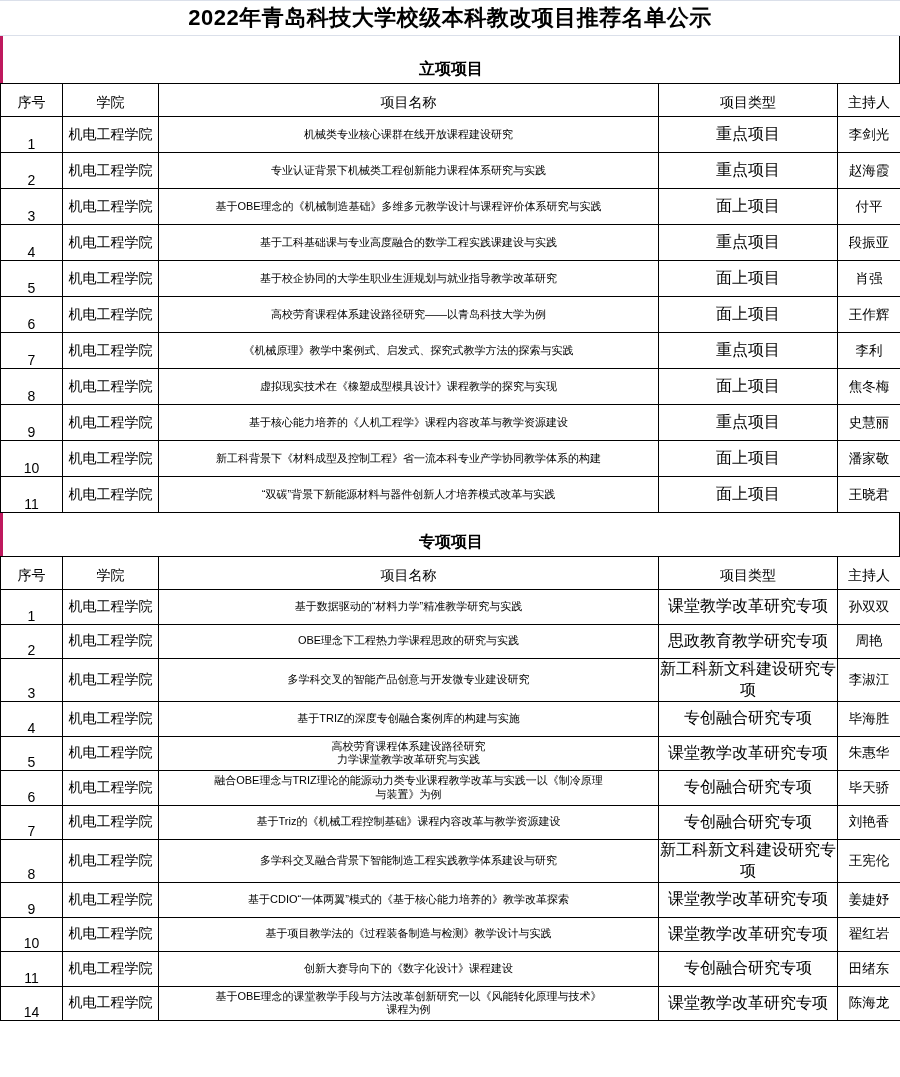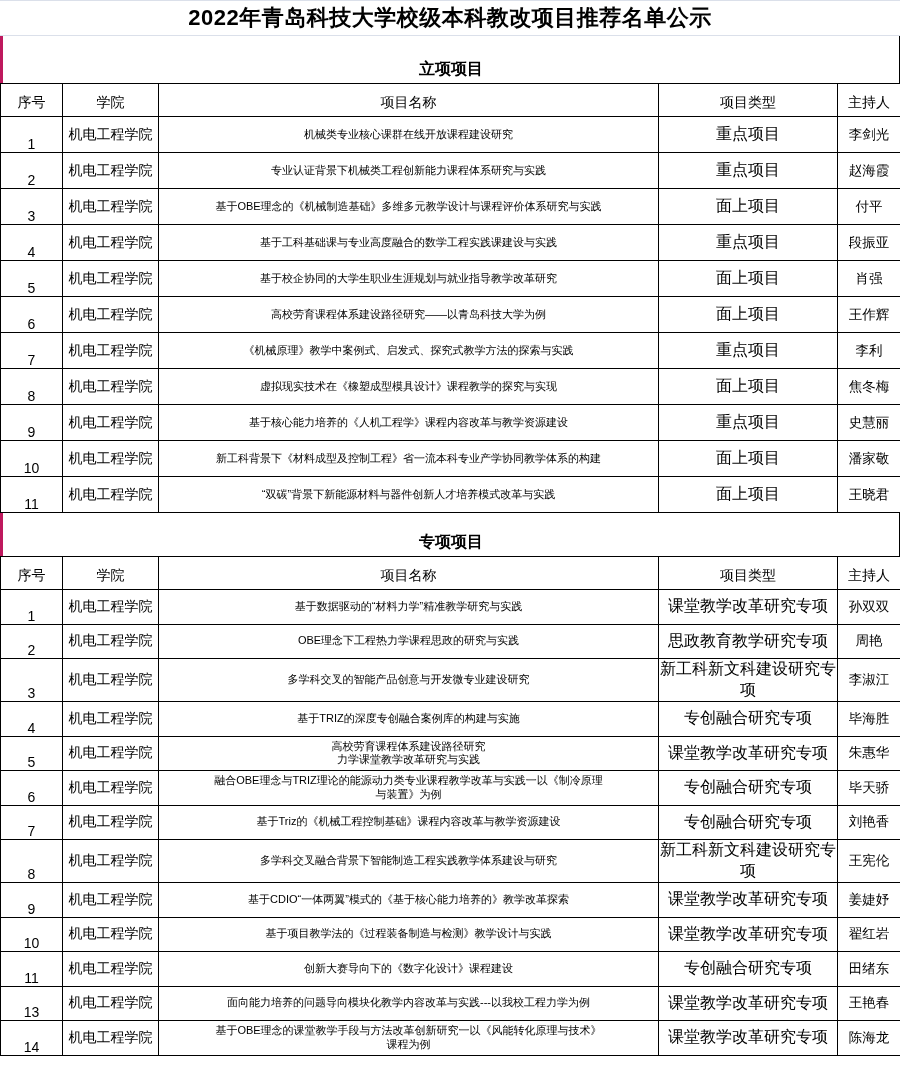--- a/index.html
+++ b/index.html
@@ -300,27 +300,20 @@
           <td class="col-leader">翟红岩</td>
         </tr>
         <tr>
           <td class="col-no">11</td>
           <td class="col-college">机电工程学院</td>
           <td class="col-name">创新大赛导向下的《数字化设计》课程建设</td>
           <td class="col-type">专创融合研究专项</td>
           <td class="col-leader">田绪东</td>
         </tr>
         <tr>
-          <td class="col-no">13</td>
-          <td class="col-college">机电工程学院</td>
-          <td class="col-name">面向能力培养的问题导向模块化教学内容改革与实践---以我校工程力学为例</td>
-          <td class="col-type">课堂教学改革研究专项</td>
-          <td class="col-leader">王艳春</td>
-        </tr>
-        <tr>
           <td class="col-no">14</td>
           <td class="col-college">机电工程学院</td>
           <td class="col-name">基于OBE理念的课堂教学手段与方法改革创新研究一以《风能转化原理与技术》
 课程为例</td>
           <td class="col-type">课堂教学改革研究专项</td>
           <td class="col-leader">陈海龙</td>
         </tr>
       </tbody>
   </table>
 

